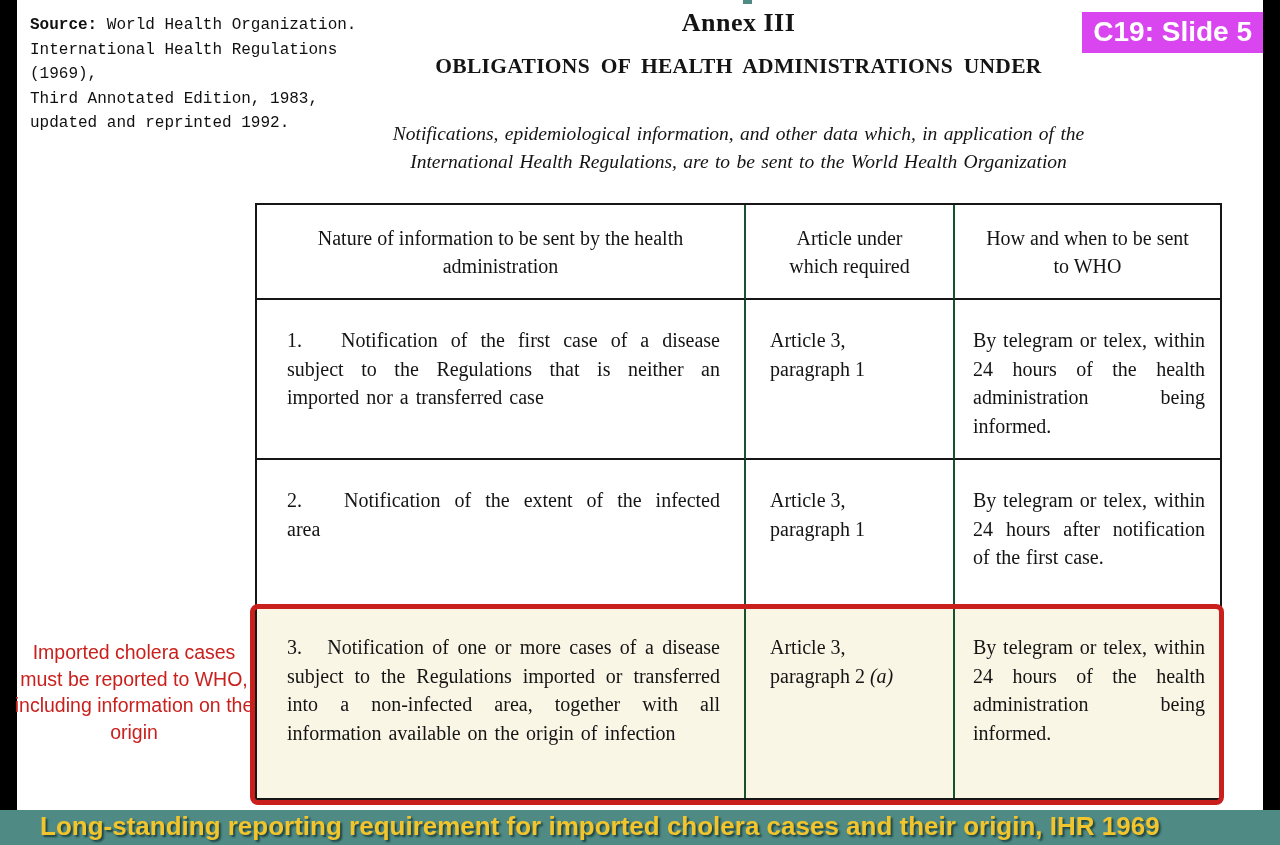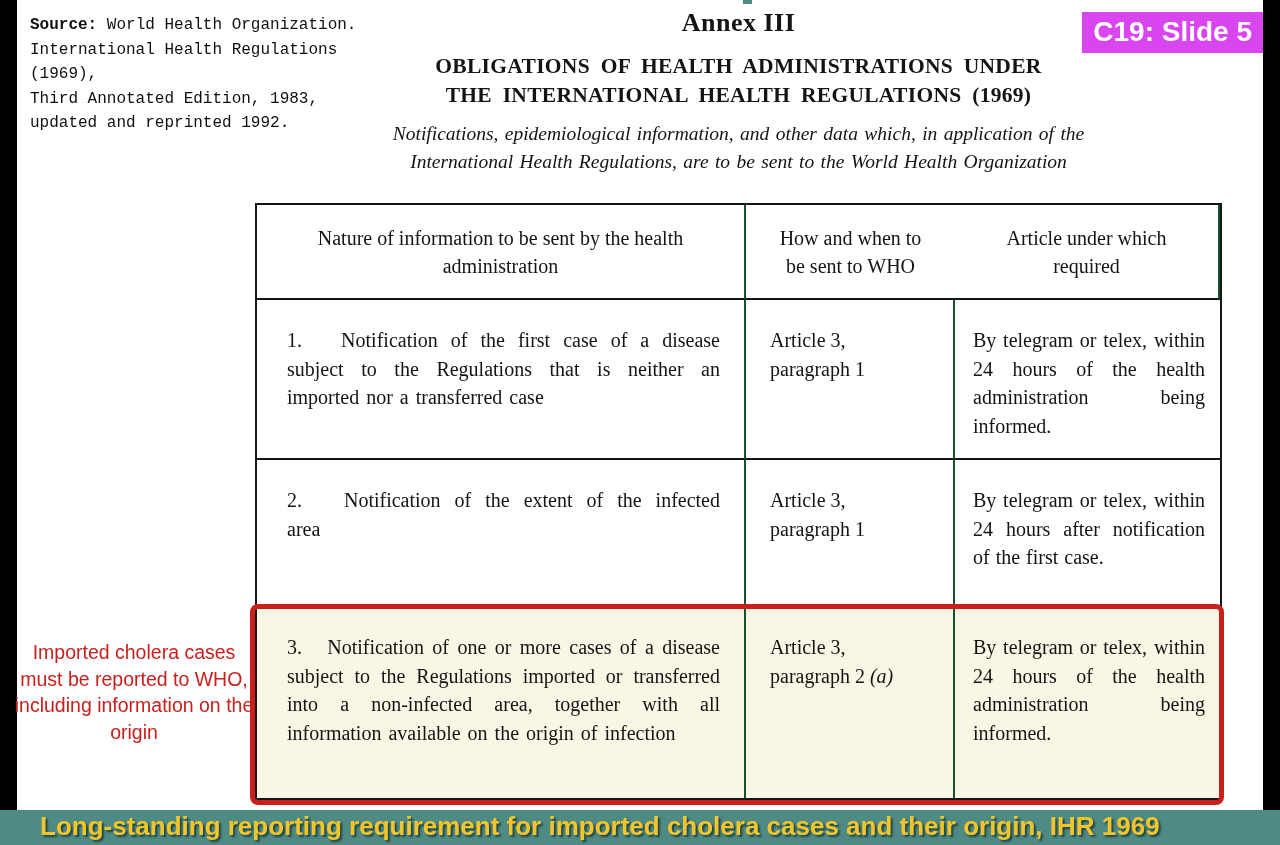--- a/index.html
+++ b/index.html
@@ -86,35 +86,34 @@
   <span>Third Annotated Edition, 1983,</span><br>
   <span>updated and reprinted 1992.</span>
 </div>
 
 <div class="badge">C19: Slide 5</div>
 
 <div class="doc-center annex">Annex III</div>
 
 <div class="doc-center doc-title">
   <span>OBLIGATIONS OF HEALTH ADMINISTRATIONS UNDER</span><br>
-  <span>THE INTERNATIONAL HEALTH REGULATIONS (1969)</span>
 </div>
 
 <div class="doc-center subtitle">
   <span>Notifications, epidemiological information, and other data which, in application of the</span><br>
   <span>International Health Regulations, are to be sent to the World Health Organization</span>
 </div>
 
 <div class="row3-bg"></div>
 
 <div class="reg-table">
 
   <div class="cell head">Nature of information to be sent by the health administration</div>
+  <div class="cell head">Article under which required</div>
   <div class="cell head last-col">How and when to be sent to WHO</div>
-  <div class="cell head">Article under which required</div>
 
   <div class="cell info">1.&nbsp;&nbsp; Notification of the first case of a disease subject to the Regulations that is neither an imported nor a transferred case</div>
   <div class="cell art">
     <span>Article 3,</span><br>
     <span>paragraph 1</span><i></i>
   </div>
   <div class="cell how last-col">By telegram or telex, within 24 hours of the health administration being informed.</div>
 
   <div class="cell info wide-space">2.&nbsp;&nbsp; Notification of the extent of the infected area</div>
   <div class="cell art">

